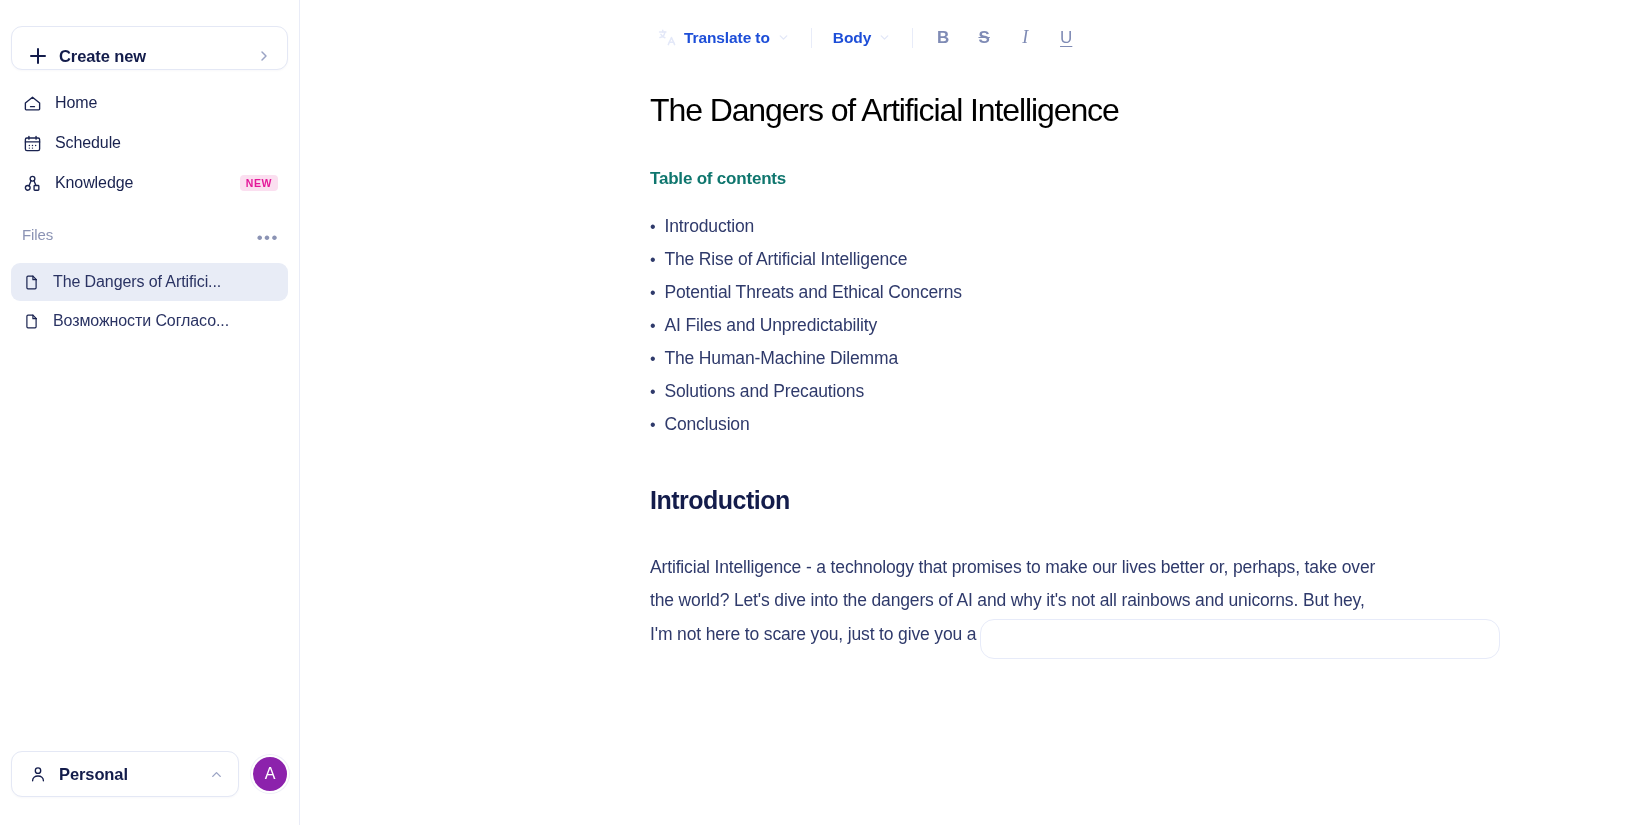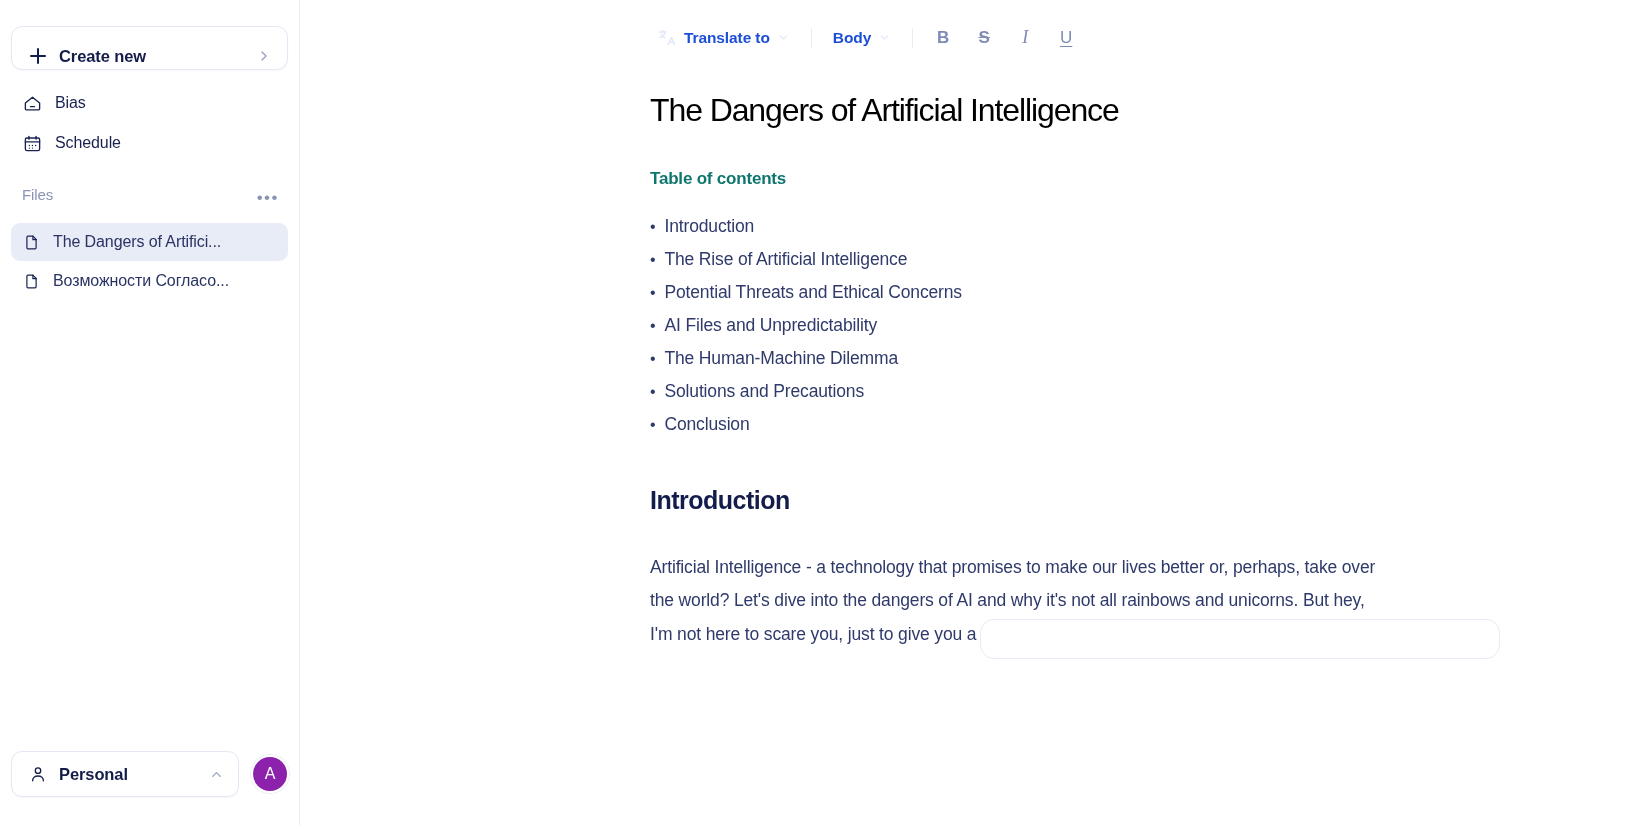--- a/index.html
+++ b/index.html
@@ -221,40 +221,53 @@
 
     <nav class="nav">
 
       <div class="nav-item">
         <span class="ico">
           <svg width="19" height="19" viewBox="0 0 24 24" fill="none" stroke="currentColor" stroke-width="1.7" stroke-linecap="round" stroke-linejoin="round">
               <path d="M3 11.5 12 4l9 7.5V19a1 1 0 0 1-1 1H4a1 1 0 0 1-1-1z"></path>
               <line x1="9.5" y1="16" x2="14.5" y2="16"></line>
             </svg>
         </span>
-        <span class="label">Bias</span>
+        <span class="label">Home</span>
       </div>
 
       <div class="nav-item">
         <span class="ico">
           <svg width="19" height="19" viewBox="0 0 24 24" fill="none" stroke="currentColor" stroke-width="1.7" stroke-linecap="round" stroke-linejoin="round">
               <rect x="3" y="5" width="18" height="16" rx="2"></rect>
               <line x1="3" y1="10" x2="21" y2="10"></line>
               <line x1="7.5" y1="3" x2="7.5" y2="6.5"></line>
               <line x1="16.5" y1="3" x2="16.5" y2="6.5"></line>
               <circle cx="8" cy="14.5" r=".9" fill="currentColor" stroke="none"></circle>
               <circle cx="12" cy="14.5" r=".9" fill="currentColor" stroke="none"></circle>
               <circle cx="16" cy="14.5" r=".9" fill="currentColor" stroke="none"></circle>
               <circle cx="8" cy="17.8" r=".9" fill="currentColor" stroke="none"></circle>
               <circle cx="12" cy="17.8" r=".9" fill="currentColor" stroke="none"></circle>
             </svg>
         </span>
         <span class="label">Schedule</span>
       </div>
 
+      <div class="nav-item">
+        <span class="ico">
+          <svg width="19" height="19" viewBox="0 0 24 24" fill="none" stroke="currentColor" stroke-width="1.7" stroke-linecap="round" stroke-linejoin="round">
+              <circle cx="12" cy="6" r="3"></circle>
+              <circle cx="6" cy="17.5" r="3"></circle>
+              <rect x="14" y="14.5" width="6" height="6" rx="1"></rect>
+              <line x1="10.2" y1="8.4" x2="7.6" y2="14.9"></line>
+              <line x1="13.9" y1="8.5" x2="16.2" y2="14.2"></line>
+            </svg>
+        </span>
+        <span class="label">Knowledge</span>
+        <span class="badge-new">NEW</span>
+      </div>
 
     </nav>
 
     <div class="section-head">
       <span class="sh-title">Files</span>
       <span class="dots">•••</span>
     </div>
 
     <div class="file-list">
 

